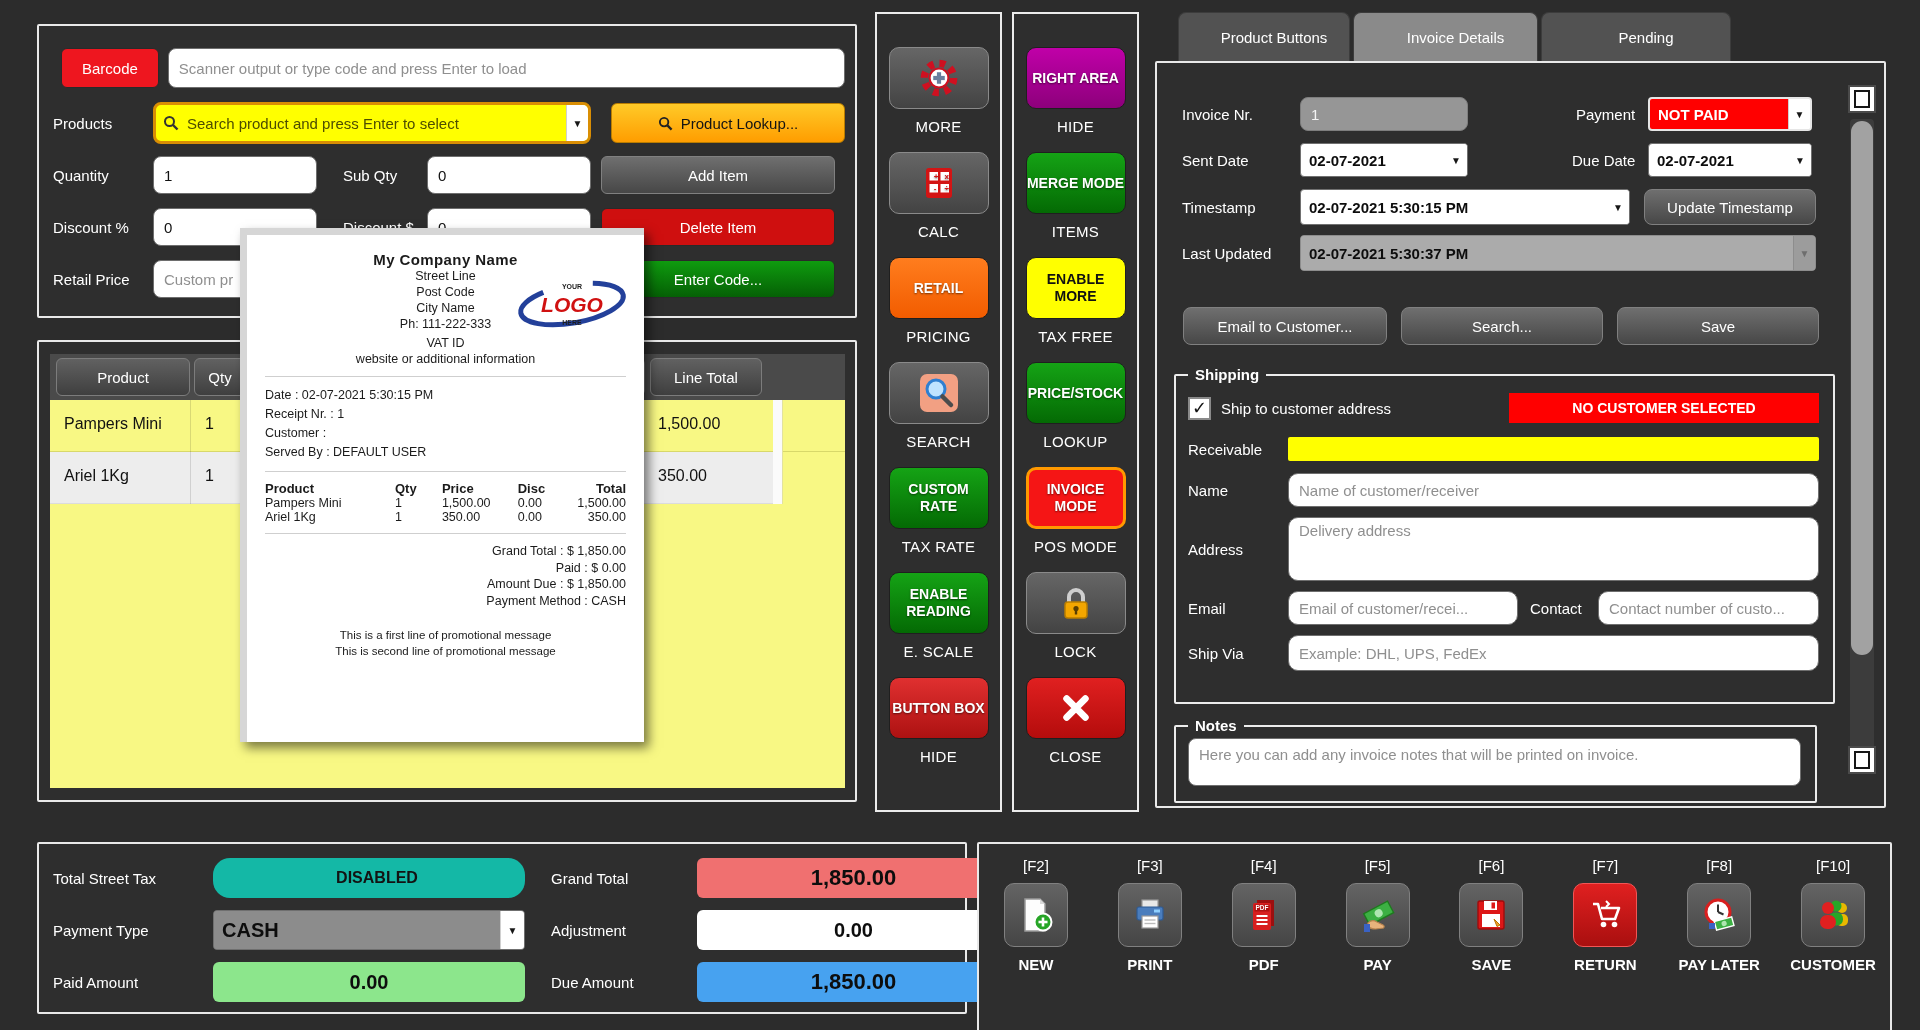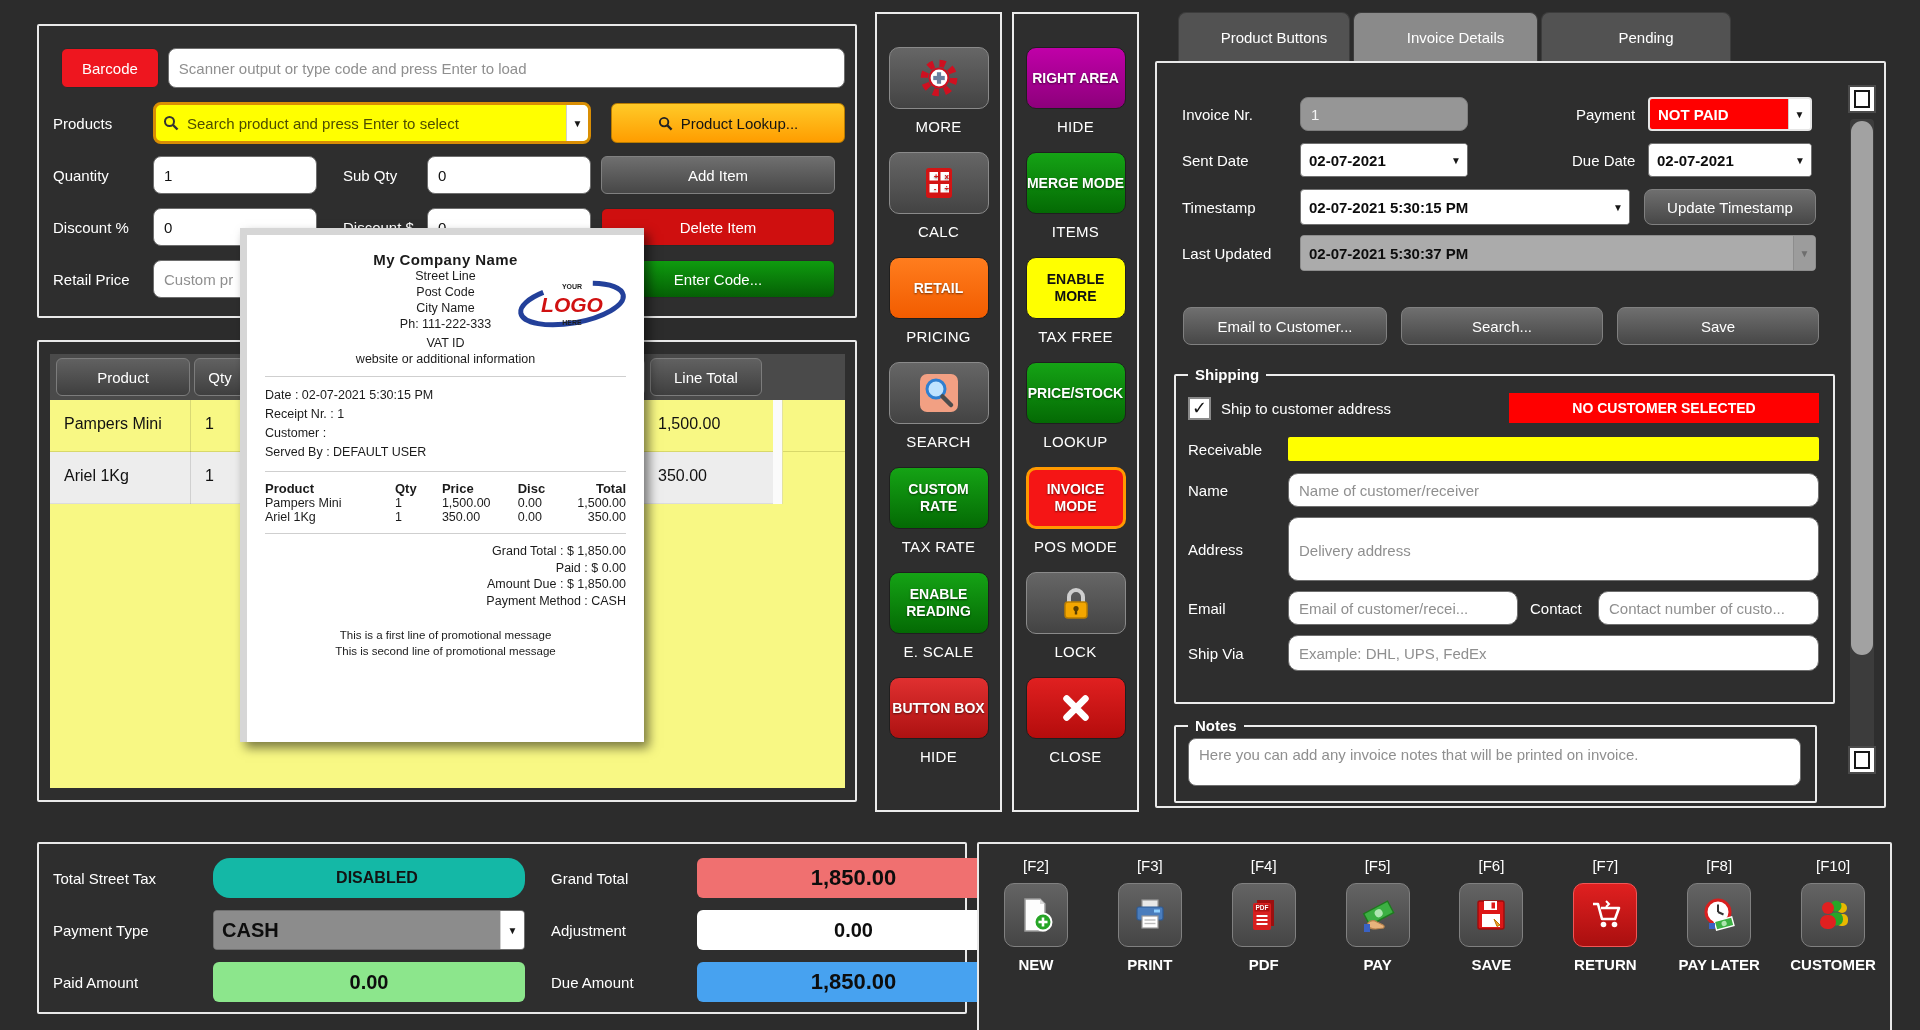--- a/index.html
+++ b/index.html
@@ -370,21 +370,21 @@
     <div class="row" style="margin-top:14px;">
       <span class="lbl" style="width:100px;">Receivable</span>
       <div class="yellowbar" style="flex:1;"></div>
     </div>
     <div class="row" style="margin-top:12px;">
       <span class="lbl" style="width:100px;">Name</span>
       <input class="inp" style="flex: 1 1 0%; height: 34px; border-radius: 10px;" placeholder="Name of customer/receiver">
     </div>
     <div class="row" style="margin-top:10px; align-items:center;">
       <span class="lbl" style="width:100px;">Address</span>
-      <textarea class="inp" style="flex: 1 1 0%; height: 64px; border-radius: 10px; resize: none; padding-top: 24px; font-size: 15px;" placeholder="Delivery address"></textarea>
+      <textarea class="inp" style="flex: 1 1 0%; height: 64px; border-radius: 10px; resize: none; padding-top: 4px; font-size: 15px;" placeholder="Delivery address"></textarea>
     </div>
     <div class="row" style="margin-top:10px;">
       <span class="lbl" style="width:100px;">Email</span>
       <input class="inp" style="width: 230px; height: 34px; border-radius: 10px;" placeholder="Email of customer/recei...">
       <span class="lbl" style="margin-left:12px; width:62px;">Contact</span>
       <input class="inp" style="flex: 1 1 0%; height: 34px; border-radius: 10px; margin-left: 6px;" placeholder="Contact number of custo...">
     </div>
     <div class="row" style="margin-top:10px;">
       <span class="lbl" style="width:100px;">Ship Via</span>
       <input class="inp" style="flex: 1 1 0%; height: 36px; border-radius: 10px;" placeholder="Example: DHL, UPS, FedEx">

